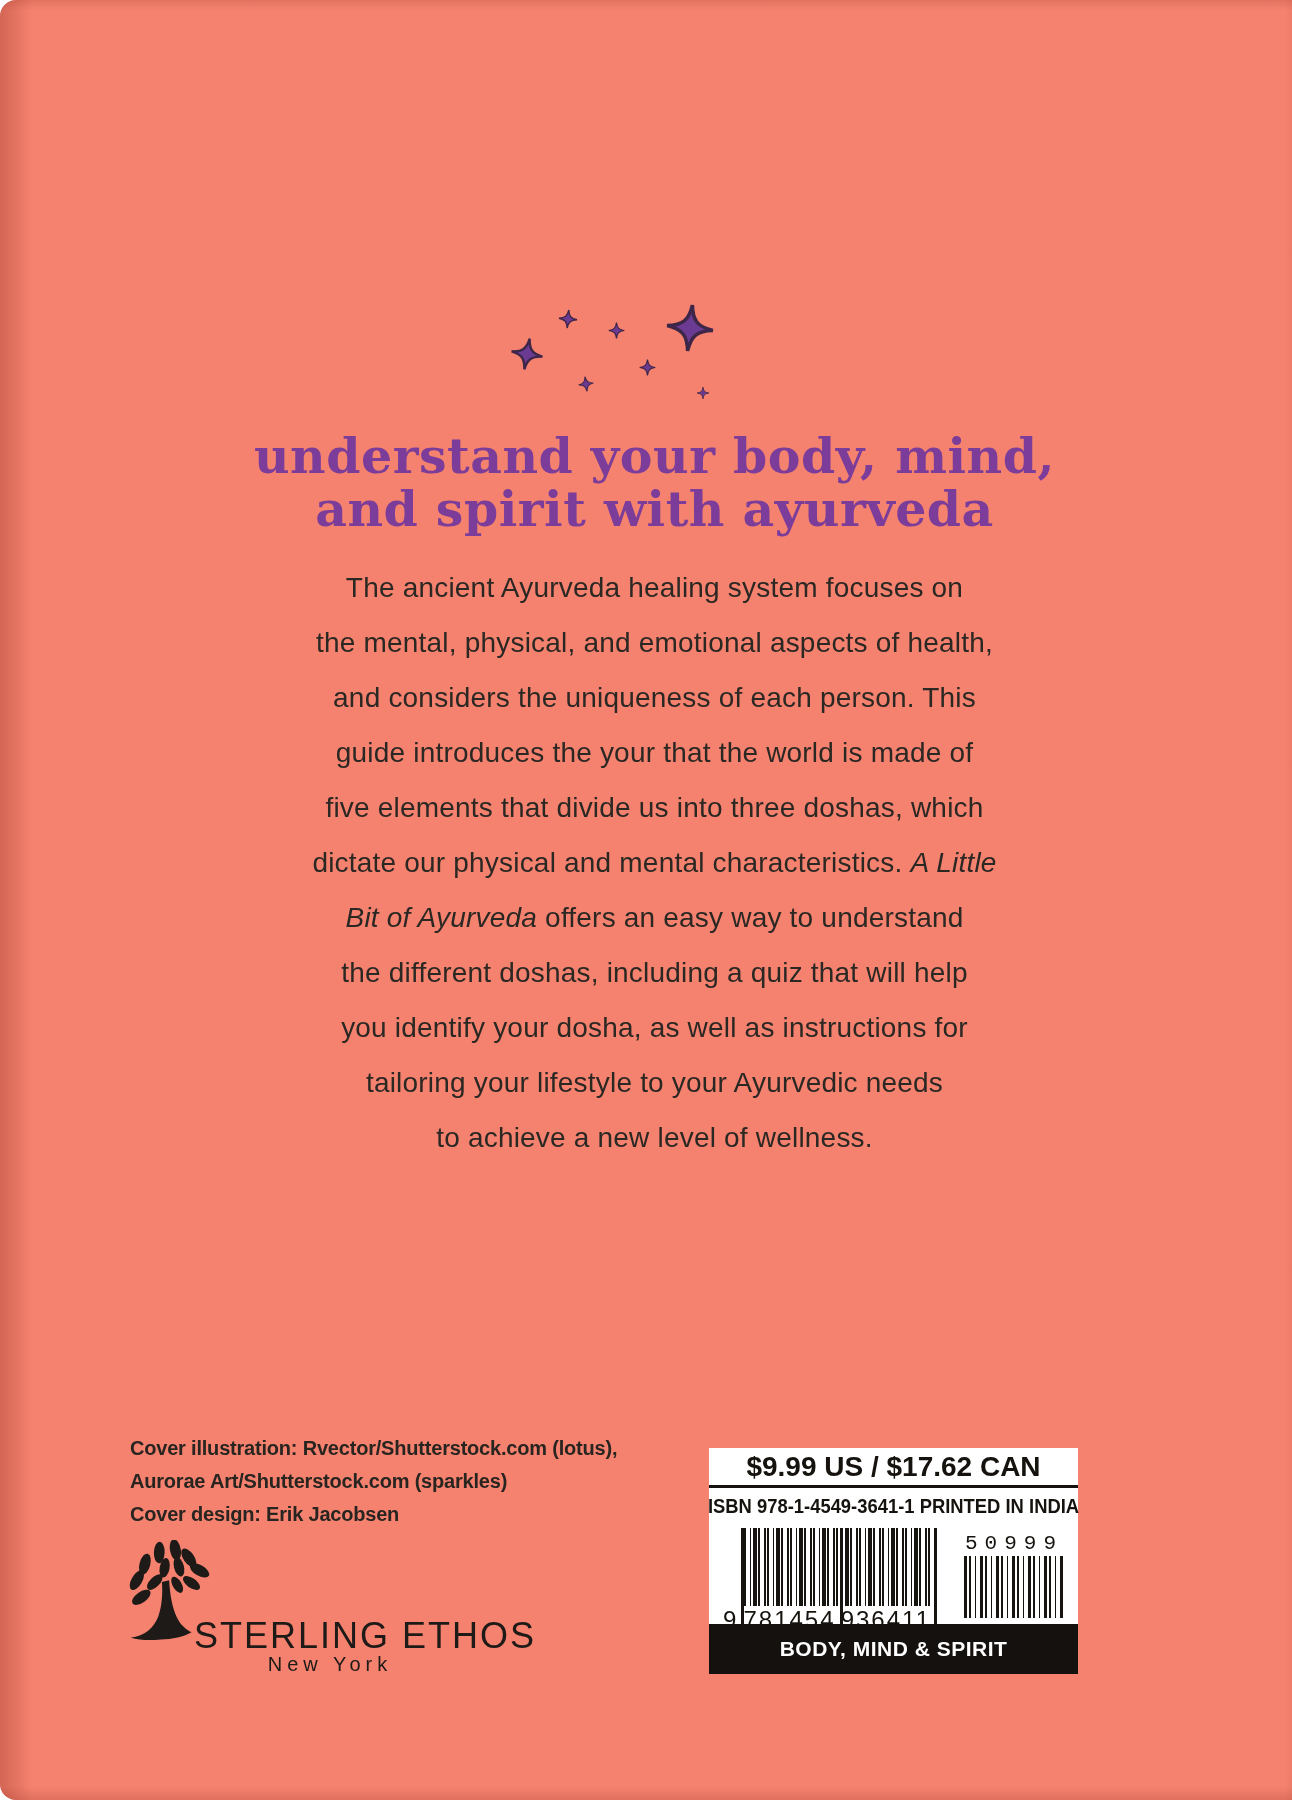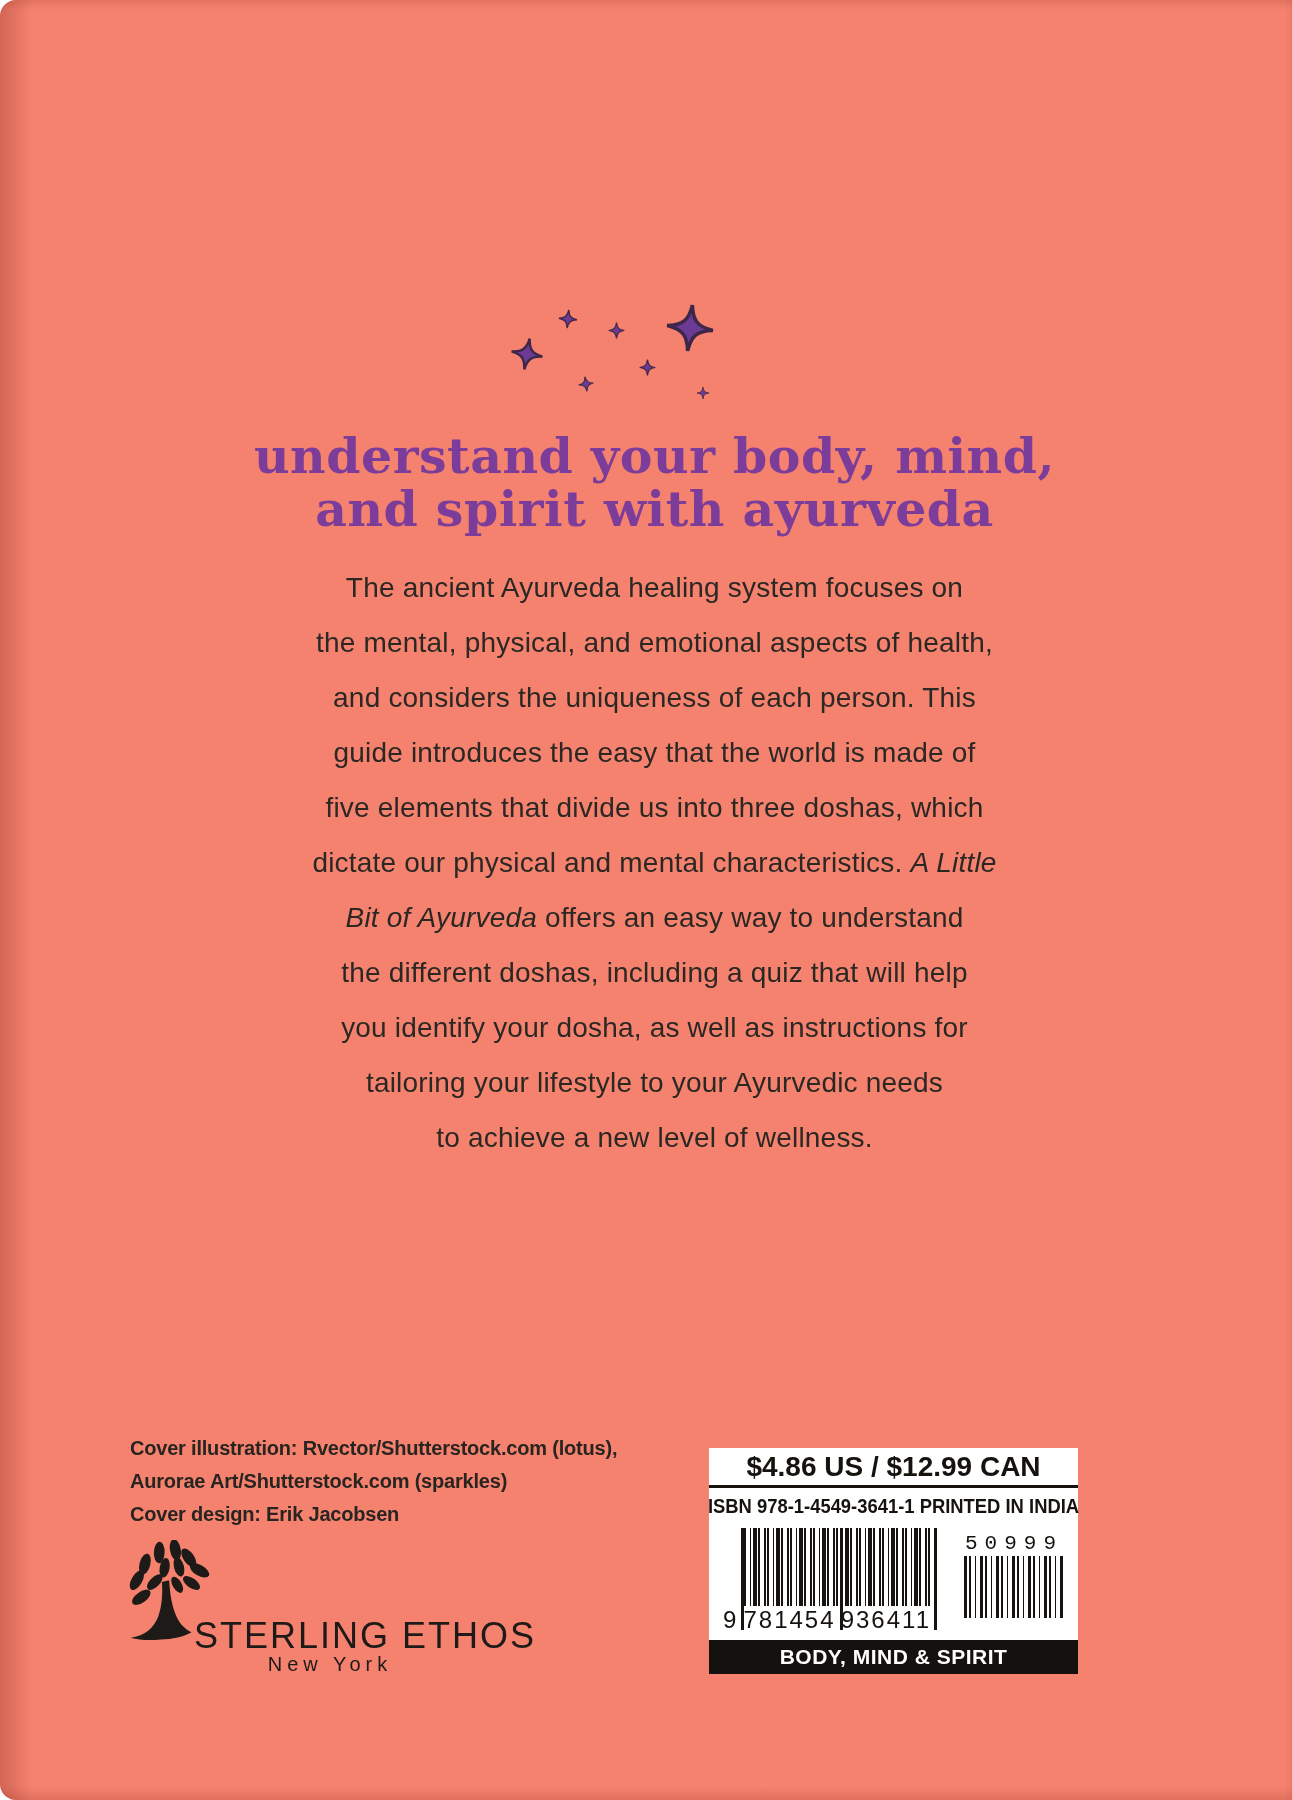--- a/index.html
+++ b/index.html
@@ -72,21 +72,21 @@
     display:flex;justify-content:space-between;align-items:flex-end;
     font-size:24px;letter-spacing:2px;
   }
   .bc-sup{position:absolute;right:14px;top:8px;width:100px;}
   .bc-sup-digits{text-align:center;font-size:21px;letter-spacing:7px;height:24px;font-family:Liberation Mono, monospace;}
   .bc-sup-bars{
     height:62px;
     background:repeating-linear-gradient(90deg,#17130e 0 3px,#fff 3px 5px,#17130e 5px 7px,#fff 7px 11px,#17130e 11px 12px,#fff 12px 16px);
   }
   .bc-cat{
-    position:absolute;left:0;right:0;bottom:0;height:34px;background:#14110e;
+    position:absolute;left:0;right:0;bottom:0;height:50px;background:#14110e;
     color:#ffffff;display:flex;align-items:center;justify-content:center;
     font-weight:bold;font-size:21px;letter-spacing:.5px;
   }
 </style>
 </head>
 <body>
 
 <div class="book">
 
   <div class="sparkles">
@@ -115,21 +115,21 @@
 
   <h1 class="heading">
     <span class="hl">understand your body, mind,</span>
     <span class="hl">and spirit with ayurveda</span>
   </h1>
 
   <div class="body-copy">
       <div><span>The ancient Ayurveda healing system focuses on</span></div>
       <div><span>the mental, physical, and emotional aspects of health,</span></div>
       <div><span>and considers the uniqueness of each person. This</span></div>
-      <div><span>guide introduces the easy that the world is made of</span></div>
+      <div><span>guide introduces the your that the world is made of</span></div>
       <div><span>five elements that divide us into three doshas, which</span></div>
       <div><span>dictate our physical and mental characteristics. </span><span class="it">A Little</span></div>
       <div><span class="it">Bit of Ayurveda</span><span> offers an easy way to understand</span></div>
       <div><span>the different doshas, including a quiz that will help</span></div>
       <div><span>you identify your dosha, as well as instructions for</span></div>
       <div><span>tailoring your lifestyle to your Ayurvedic needs</span></div>
       <div><span>to achieve a new level of wellness.</span></div>
     </div>
 
   <div class="credits">
@@ -152,21 +152,21 @@
       <ellipse rx="11" ry="5.5" transform="translate(44,31) rotate(-80)"></ellipse>
       <ellipse rx="11" ry="5.5" transform="translate(60,30) rotate(75)"></ellipse>
       <ellipse rx="11" ry="5.5" transform="translate(74,48) rotate(35)"></ellipse>
       <ellipse rx="10" ry="5" transform="translate(58,50) rotate(60)"></ellipse>
     </g>
   </svg>
   <div class="pub-name">STERLING ETHOS</div>
   <div class="pub-city">New York</div>
 
   <div class="barcode-box">
-    <div class="bc-price">$4.86 US / $12.99 CAN</div>
+    <div class="bc-price">$9.99 US / $17.62 CAN</div>
     <div class="bc-isbn">ISBN 978-1-4549-3641-1 PRINTED IN INDIA</div>
     <div class="bc-zone">
       <div class="bc-main">
         <div class="bc-bars"></div>
         <i class="g g1"></i>
         <i class="g g2"></i>
         <i class="g g3"></i>
         <div class="bc-digits">
           <span>9</span>
           <span>781454</span>

